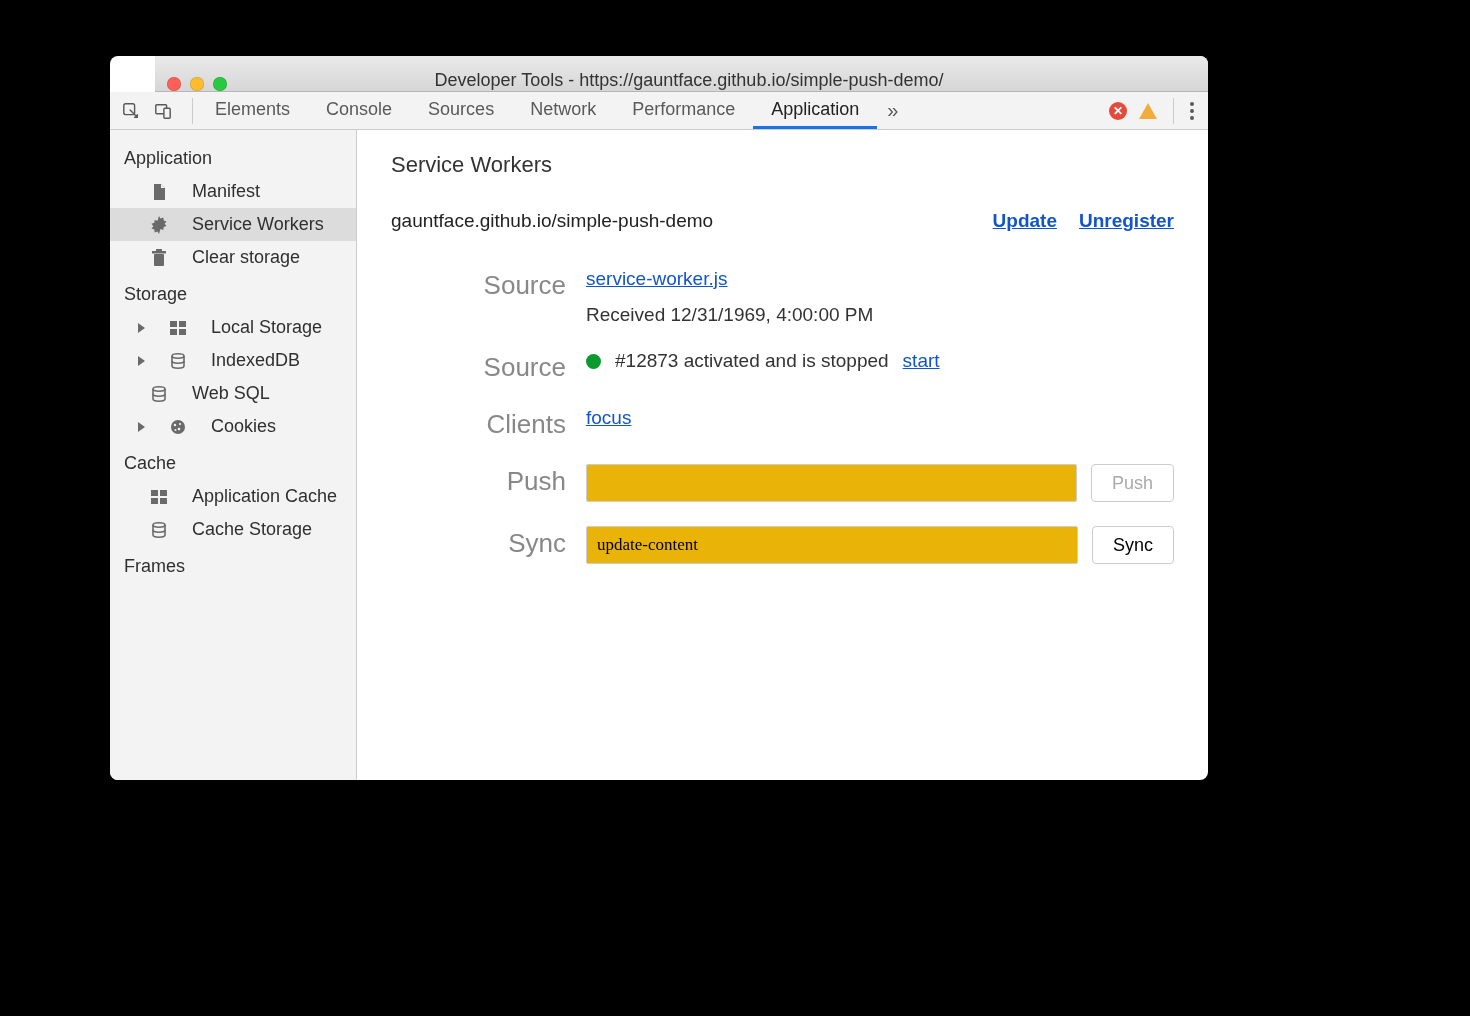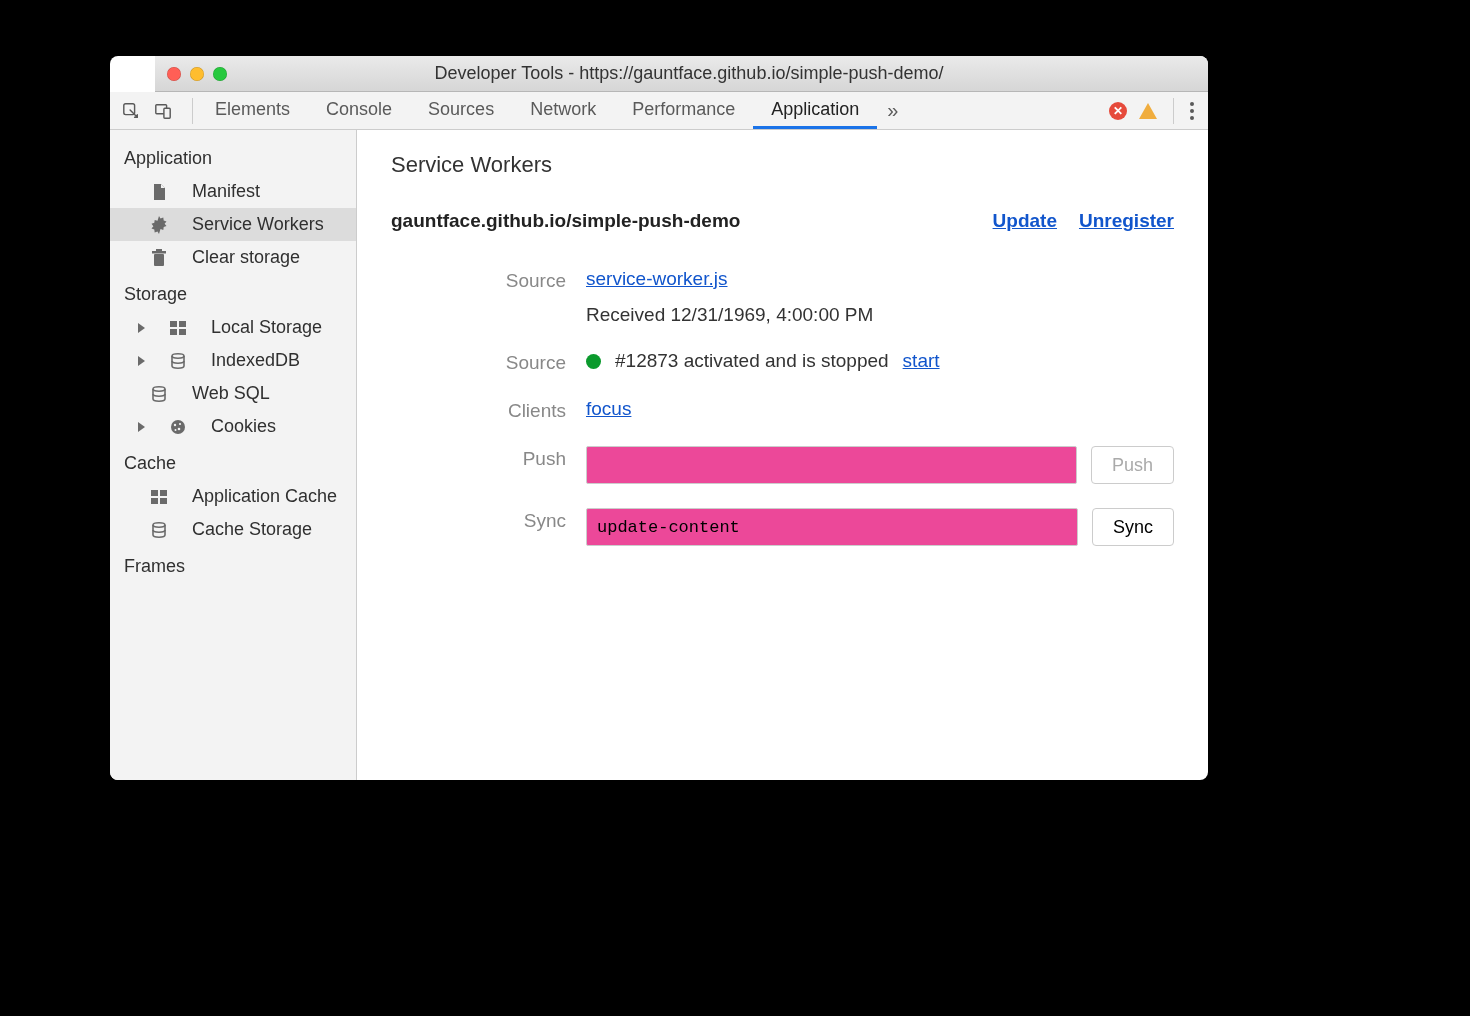--- a/index.html
+++ b/index.html
@@ -22,21 +22,21 @@
     box-shadow: 0 20px 60px rgba(0,0,0,0.5);
     overflow: hidden;
     display: flex;
     flex-direction: column;
   }
   .titlebar {
     height: 36px;
     background: linear-gradient(#eaeaea,#d6d6d6);
     border-bottom: 1px solid #b6b6b6;
     display: flex;
-    align-items: center;
+    align-items: flex-end;
     padding: 0 12px;
     gap: 9px;
     position: relative;
     margin-left: 45px;
   }
   .traffic { display: flex; gap: 9px; }
   .dot { width: 14px; height: 14px; border-radius: 50%; box-shadow: inset 0 0 0 0.5px rgba(0,0,0,0.2); }
   .dot.red { background:#ff5f56; }
   .dot.yellow { background:#ffbd2e; }
   .dot.green { background:#27c93f; }
@@ -118,31 +118,31 @@
     display:flex; gap:28px; padding:10px 34px 16px;
     border-bottom:1px solid #ddd;
     font-size:18px; color:#333;
   }
   .check { display:flex; align-items:center; gap:10px; cursor:pointer;}
   .checkbox {
     width:18px;height:18px;border:1.5px solid #aaa;border-radius:4px;background:#fff;
   }
   .sw-block { padding:24px 34px; }
   .sw-head { display:flex; align-items:center; justify-content:space-between; margin-bottom:24px;}
-  .sw-origin { font-size:19px; font-weight:700; color:#222;}
+  .sw-origin { font-size:19px; font-weight:400; color:#222;}
   .sw-links { display:flex; gap:22px;font-weight:bold;}
   .link { color:#1155cc; text-decoration:underline; font-size:19px; cursor:pointer;}
   .kv { display:flex; gap:20px; padding:12px 0; align-items:flex-start;}
-  .kv-label { width:175px; text-align:right; color:#888; font-size:19px; padding-top:2px;}
+  .kv-label { width:175px; text-align:right; color:#888; font-size:26px; padding-top:2px;}
   .kv-val { flex:1; font-size:19px; color:#333; display:flex; flex-direction:column; gap:14px;}
   .val-row { display:flex; align-items:center; gap:14px; flex-wrap:wrap;}
   .statusdot { width:15px;height:15px;border-radius:50%; background:#0b9a2d; }
   .textinput {
     flex:1; height:38px; border:1px solid #ccc; border-radius:2px; padding:0 10px;
-    font-size:17px; font-family: Liberation Mono, monospace; background:#ec4899;
+    font-size:17px; font-family: Liberation Serif, serif; background:#eab308;
   }
   .textinput::placeholder{color:#999;}
   .btn {
     height:38px; padding:0 20px; border:1px solid #ccc; border-radius:4px; background:#fff;
     font-size:18px; cursor:pointer;
   }
   .btn.disabled { color:#aaa; cursor:default;}
   svg { display:block; }
 </style>
 </head>

